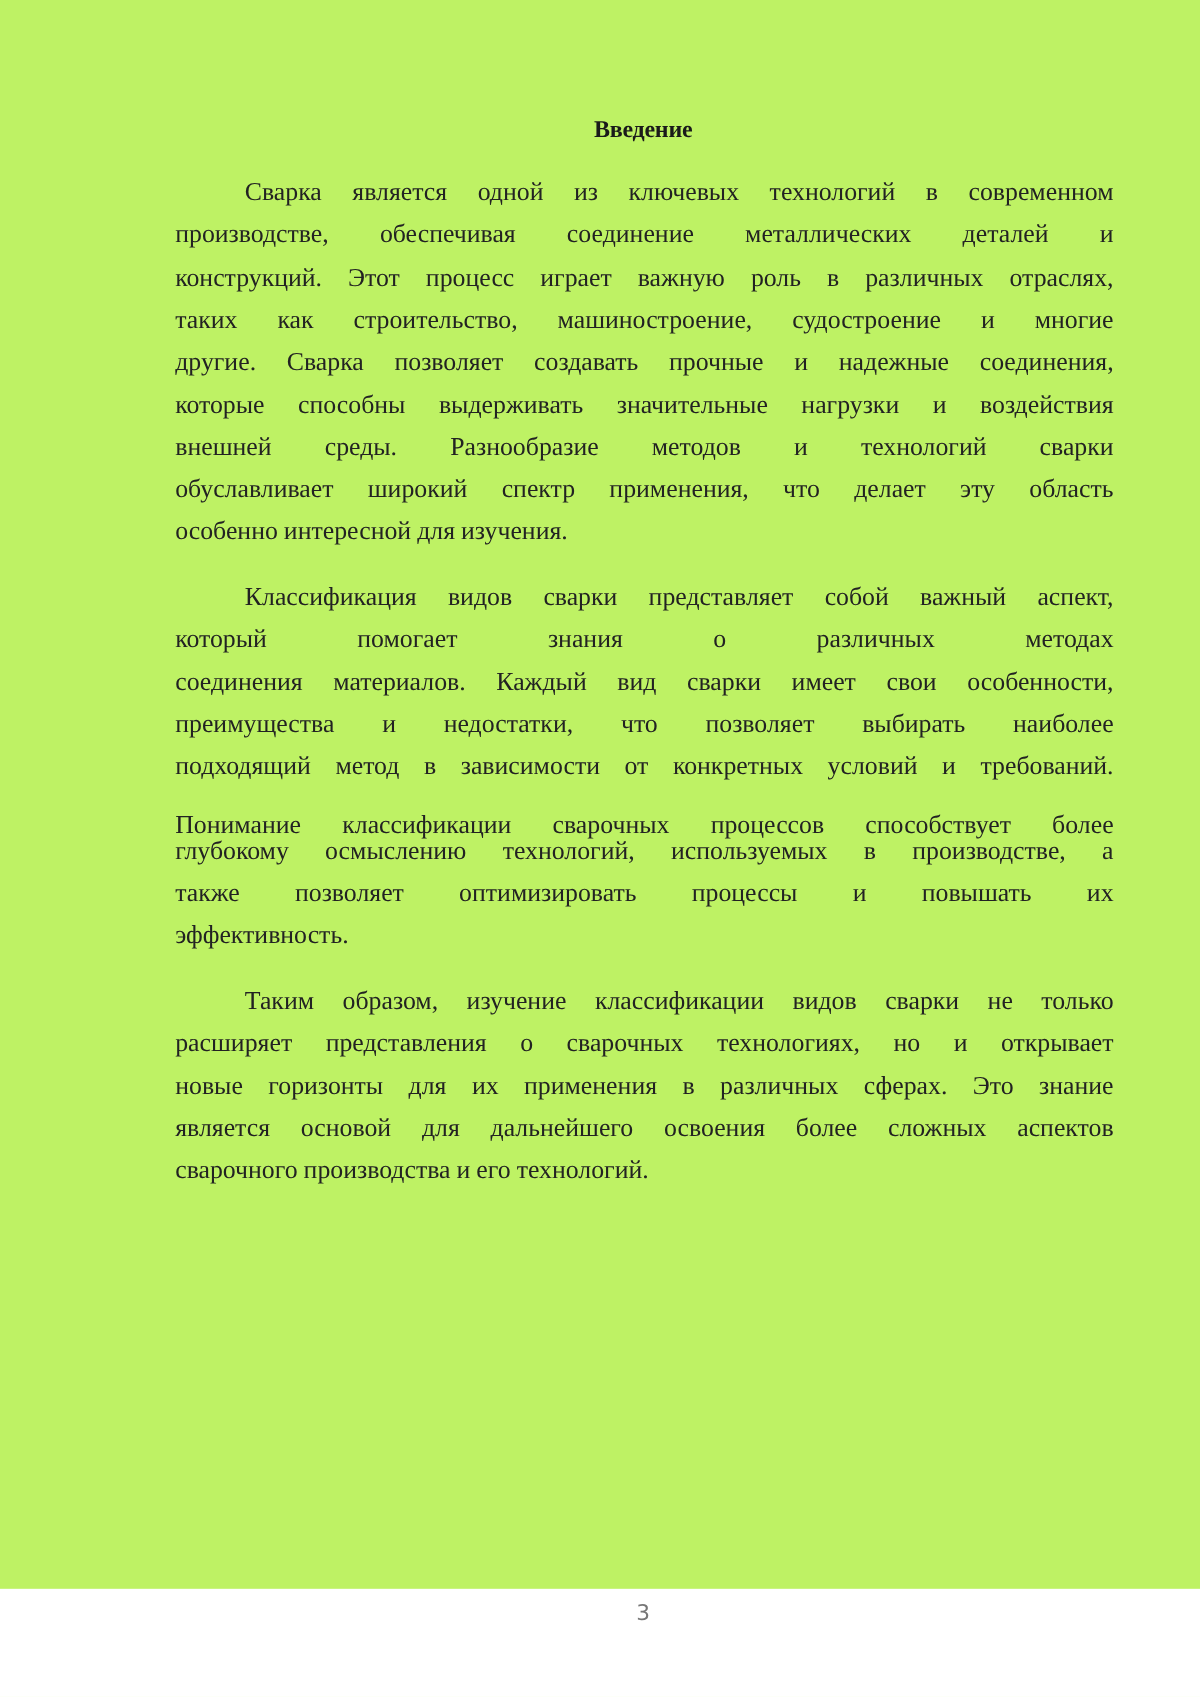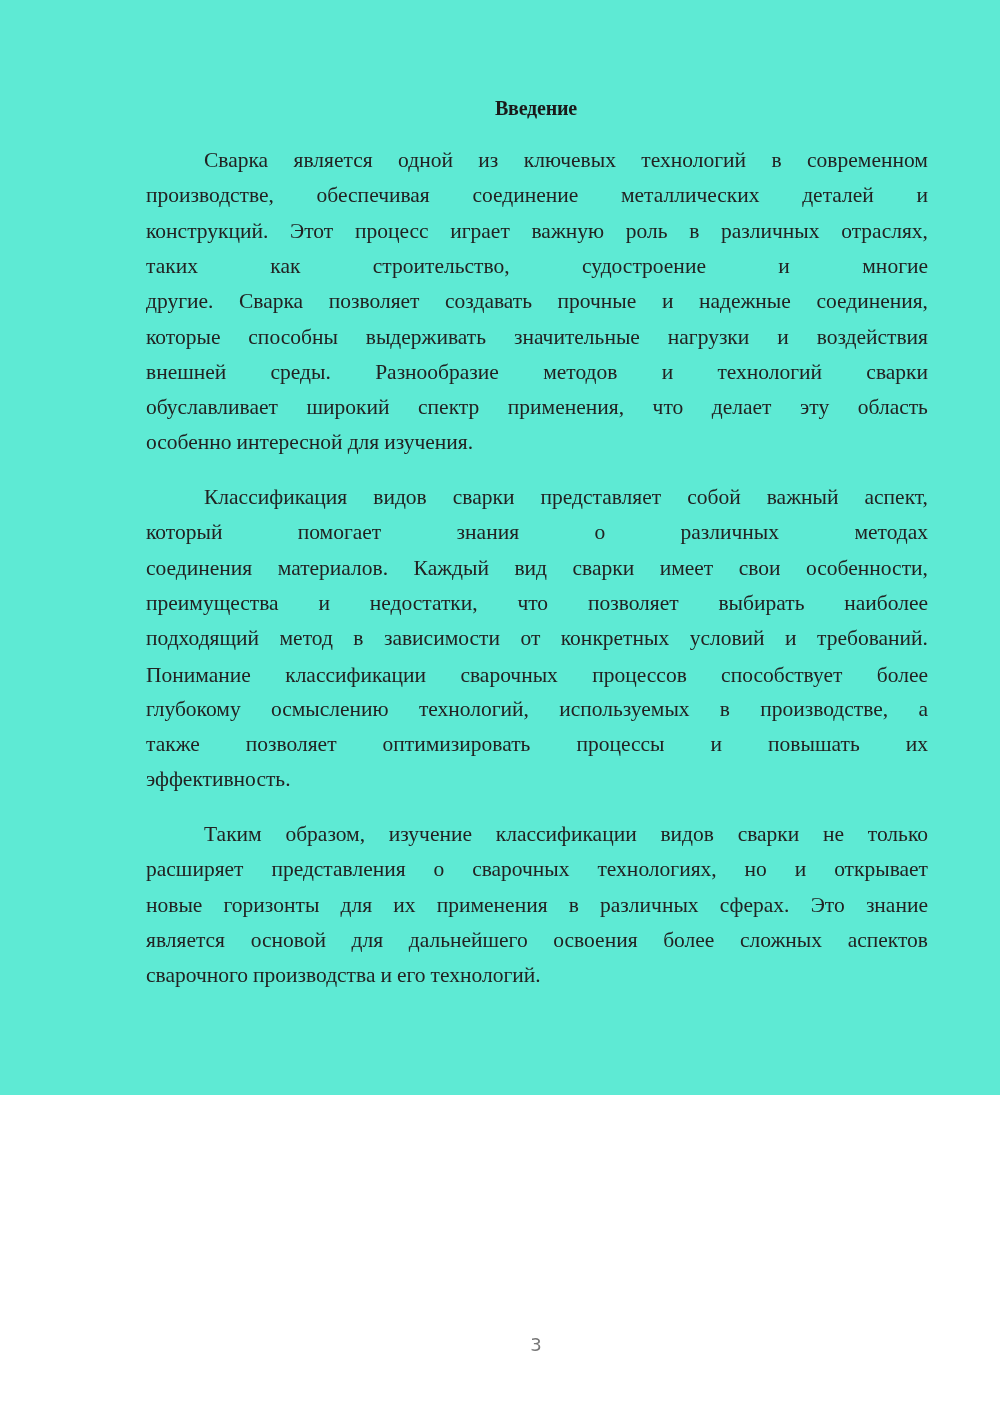--- a/index.html
+++ b/index.html
@@ -1,17 +1,17 @@
 <!DOCTYPE html>
 <html><head>
   <meta charset="utf-8">
   <style>
     html, body { margin: 0; padding: 0; background: #ffffff; }
     body { width: 1000px; height: 1414px; position: relative; overflow: hidden; }
-    .page { position: absolute; left: 0; top: 0; width: 1000px; height: 1095px; background: #5eead4; }
+    .page { position: absolute; left: 0; top: 0; width: 1000px; height: 1324px; background: #bef264; }
     .title {
       position: absolute; left: 0; width: 1072px; top: 97px; text-align: center;
       font-family: "Liberation Serif", serif; font-weight: bold; font-size: 20px;
       color: #1a1a1a; letter-spacing: -0.2px;
     }
     .para { position: absolute; left: 146px; width: 782px; }
     .line {
       position: absolute; left: 0; width: 782px; height: 35px;
       font-family: "Liberation Serif", serif; font-size: 21.5px; color: #222;
       white-space: nowrap; line-height: 35px;
@@ -58,20 +58,21 @@
         <span class="w">важную</span>
         <span class="w">роль</span>
         <span class="w">в</span>
         <span class="w">различных</span>
         <span class="w">отраслях,</span>
       </div>
       <div class="line" style="top: 105.9px;">
         <span class="w">таких</span>
         <span class="w">как</span>
         <span class="w">строительство,</span>
+        <span class="w">машиностроение,</span>
         <span class="w">судостроение</span>
         <span class="w">и</span>
         <span class="w">многие</span>
       </div>
       <div class="line" style="top: 141.2px; gap: 12px;">
         <span class="w">другие.</span>
         <span class="w">Сварка</span>
         <span class="w">позволяет</span>
         <span class="w">создавать</span>
         <span class="w">прочные</span>
@@ -155,21 +156,21 @@
         <span class="w">подходящий</span>
         <span class="w">метод</span>
         <span class="w">в</span>
         <span class="w">зависимости</span>
         <span class="w">от</span>
         <span class="w">конкретных</span>
         <span class="w">условий</span>
         <span class="w">и</span>
         <span class="w">требований.</span>
       </div>
-      <div class="line" style="top: 178px; font-family: Liberation Serif, serif;">
+      <div class="line" style="top: 190px; font-family: Liberation Serif, serif;">
         <span class="w">Понимание</span>
         <span class="w">классификации</span>
         <span class="w">сварочных</span>
         <span class="w">процессов</span>
         <span class="w">способствует</span>
         <span class="w">более</span>
       </div>
       <div class="line" style="top: 211.8px;">
         <span class="w">глубокому</span>
         <span class="w">осмыслению</span>

